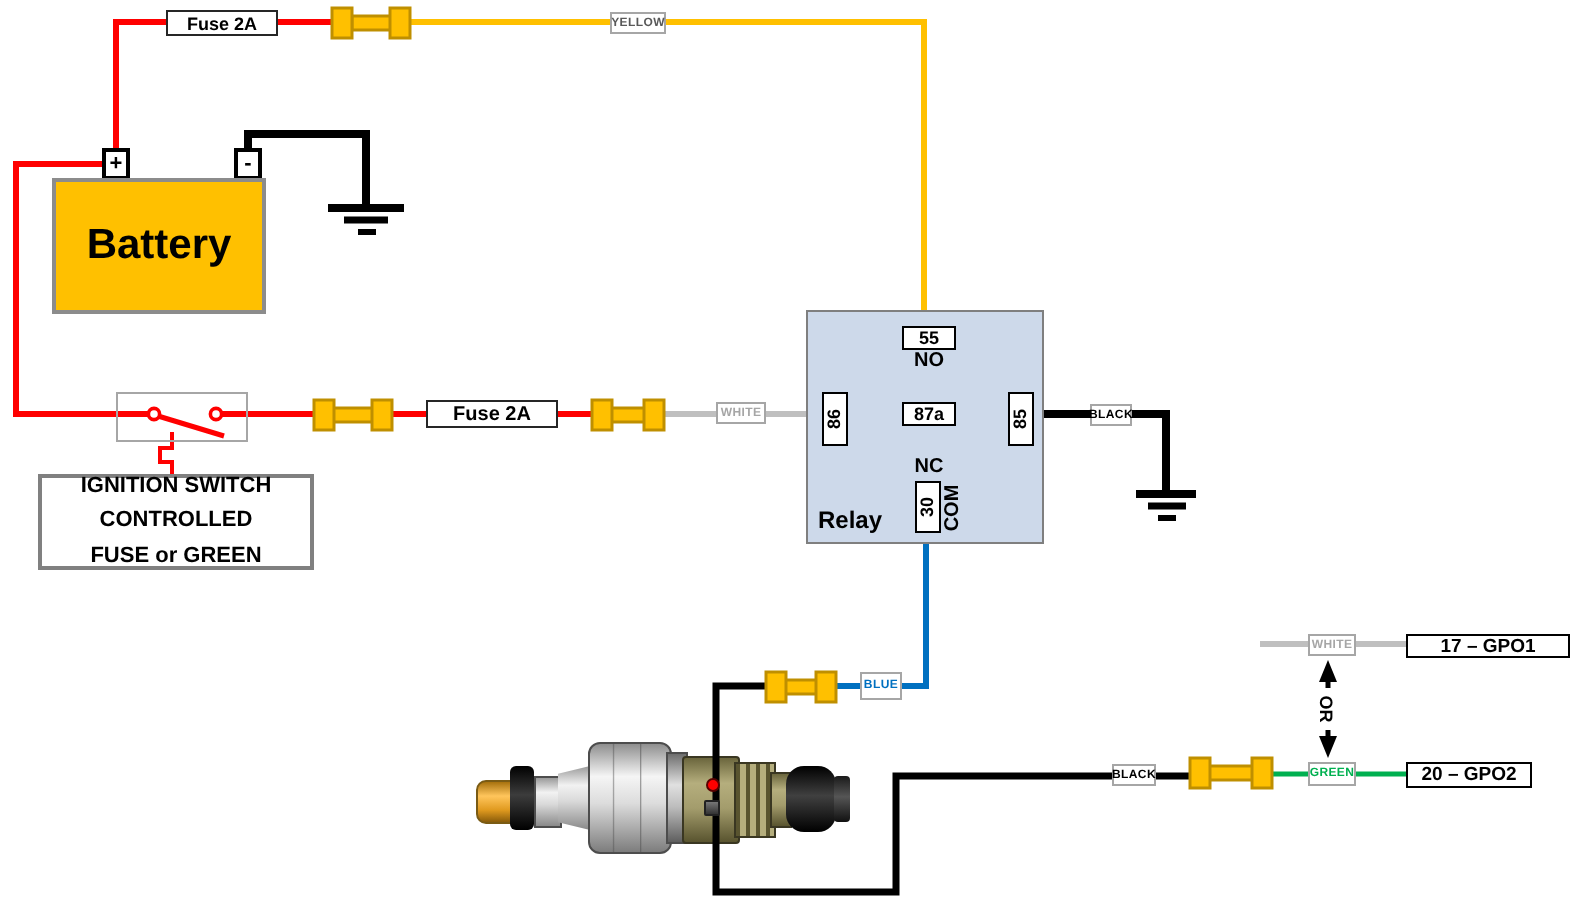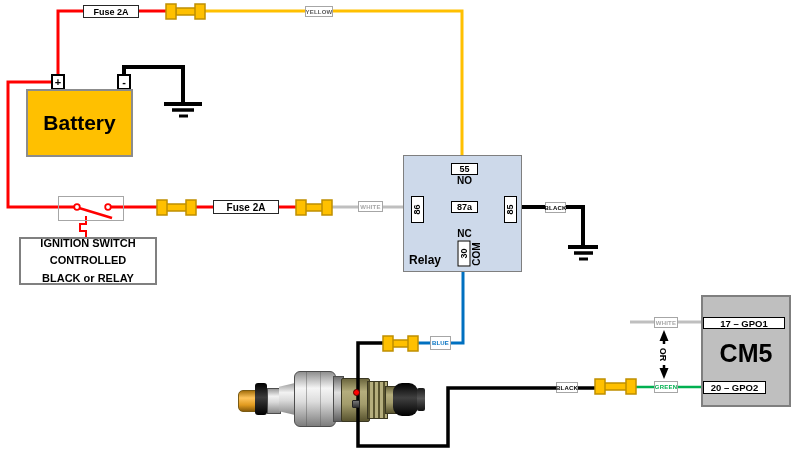--- a/index.html
+++ b/index.html
@@ -165,21 +165,21 @@
     </div>
   <div class="abs z3 battery" style="left:26px;top:89px;width:107px;height:68px;">
       <span>Battery</span>
     </div>
 
   <div class="abs z3 plainbox" style="left:58px;top:196px;width:66px;height:25px;background:transparent;border:1.5px solid #a6a6a6;"></div>
 
   <div class="abs z3 ignition" style="left:19px;top:237px;width:138px;height:48px;">
     <div>IGNITION SWITCH</div>
     <div>CONTROLLED</div>
-    <div>BLACK or RELAY</div>
+    <div>FUSE or GREEN</div>
   </div>
 
   <div class="abs z3 fuselabel" style="left:213px;top:200px;width:66px;height:14px;font-size:10px;">
       <span>Fuse 2A</span>
     </div>
 
   <div class="abs z3 wiretag" style="left:358px;top:201px;width:25px;height:11px;color:#a6a6a6;">
       <span>WHITE</span>
     </div>
 
@@ -227,23 +227,20 @@
     </div>
 
   <div class="abs z3 wiretag" style="left:654px;top:317px;width:24px;height:11px;color:#a6a6a6;">
       <span>WHITE</span>
     </div>
 
   <div class="abs z3 orlabel rot-cw" style="left:653px;top:348px;width:21px;height:13px;">
       <span>OR</span>
     </div>
 
-  <div class="abs z3 cm5" style="left:701px;top:295px;width:90px;height:112px;">
-    <div class="abs cm5title" style="left:0px;top:42px;width:86px;"><span>CM5</span></div>
-  </div>
   <div class="abs z4 gpobox" style="left:703px;top:317px;width:82px;height:12px;">
       <span>17 – GPO1</span>
     </div>
   <div class="abs z4 gpobox" style="left:703px;top:381px;width:63px;height:13px;">
       <span>20 – GPO2</span>
     </div>
 
   <div class="abs z4" style="left:353px;top:389px;width:7px;height:7px;border-radius:50%;background:#ff0000;border:1px solid #5a0000;"></div>
   <div class="abs z4" style="left:352px;top:400px;width:8px;height:8px;background:linear-gradient(to bottom,#777,#333);border:1px solid #222;border-radius:1px;"></div>
 

